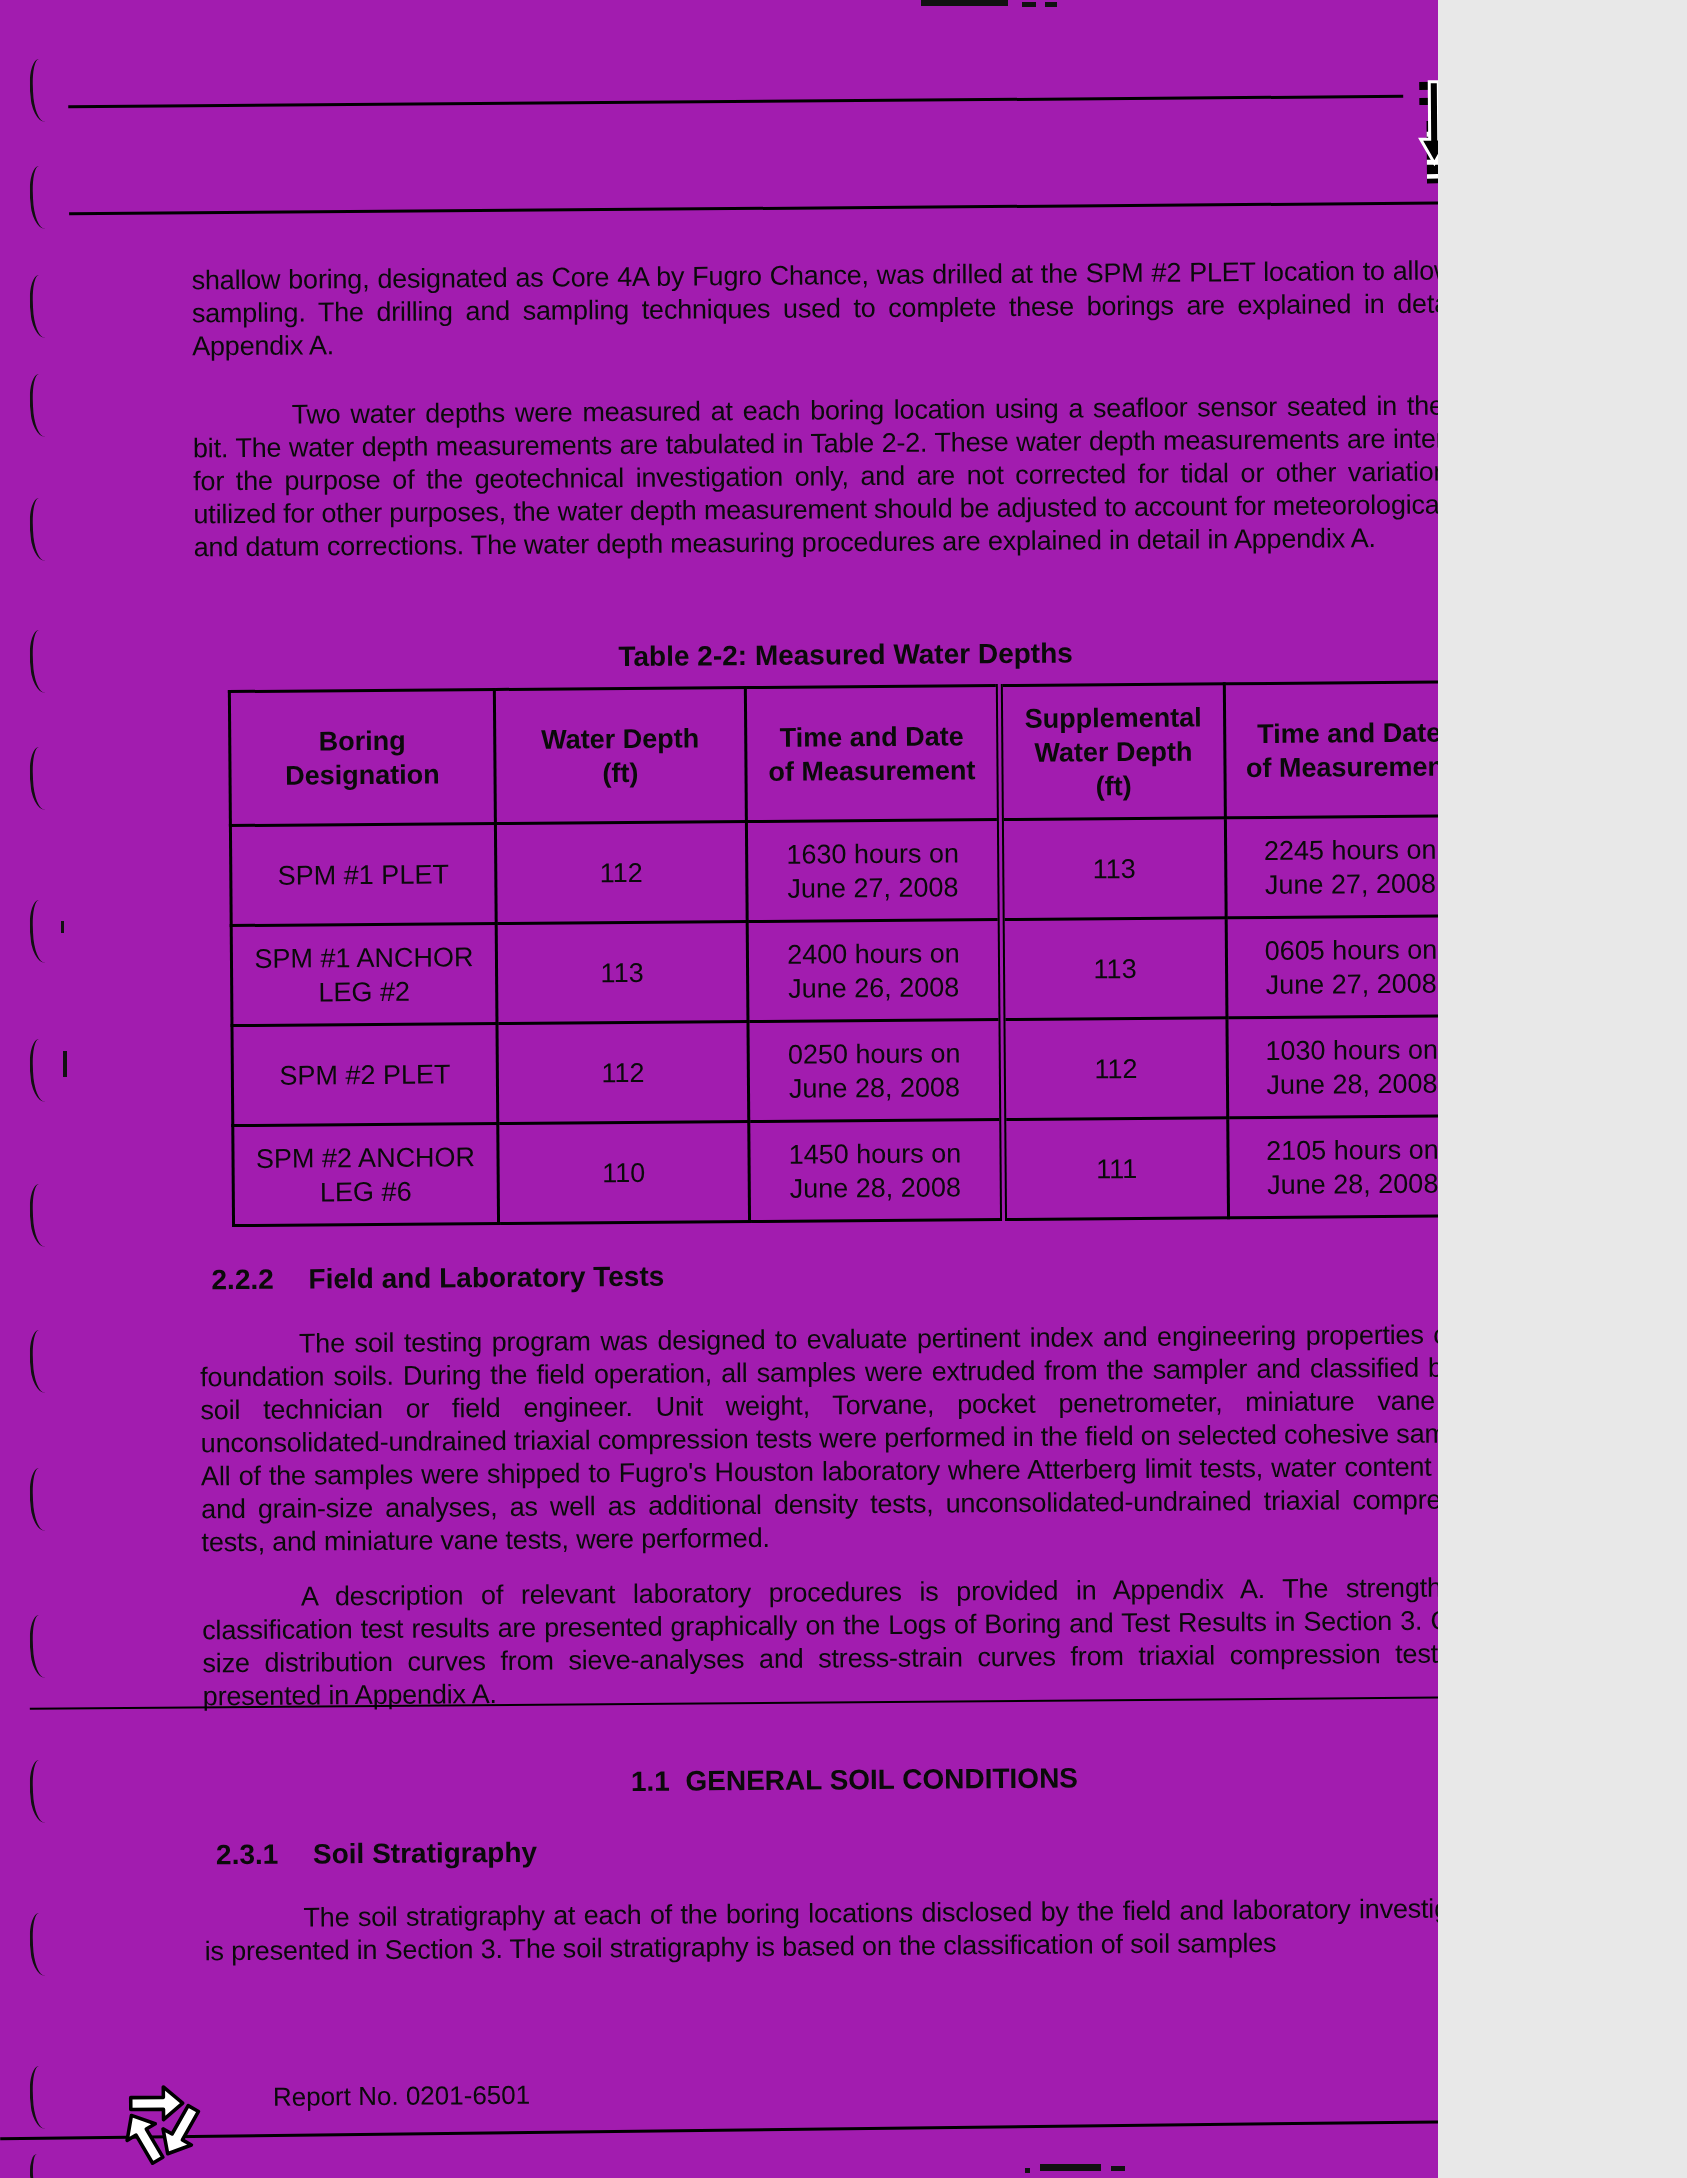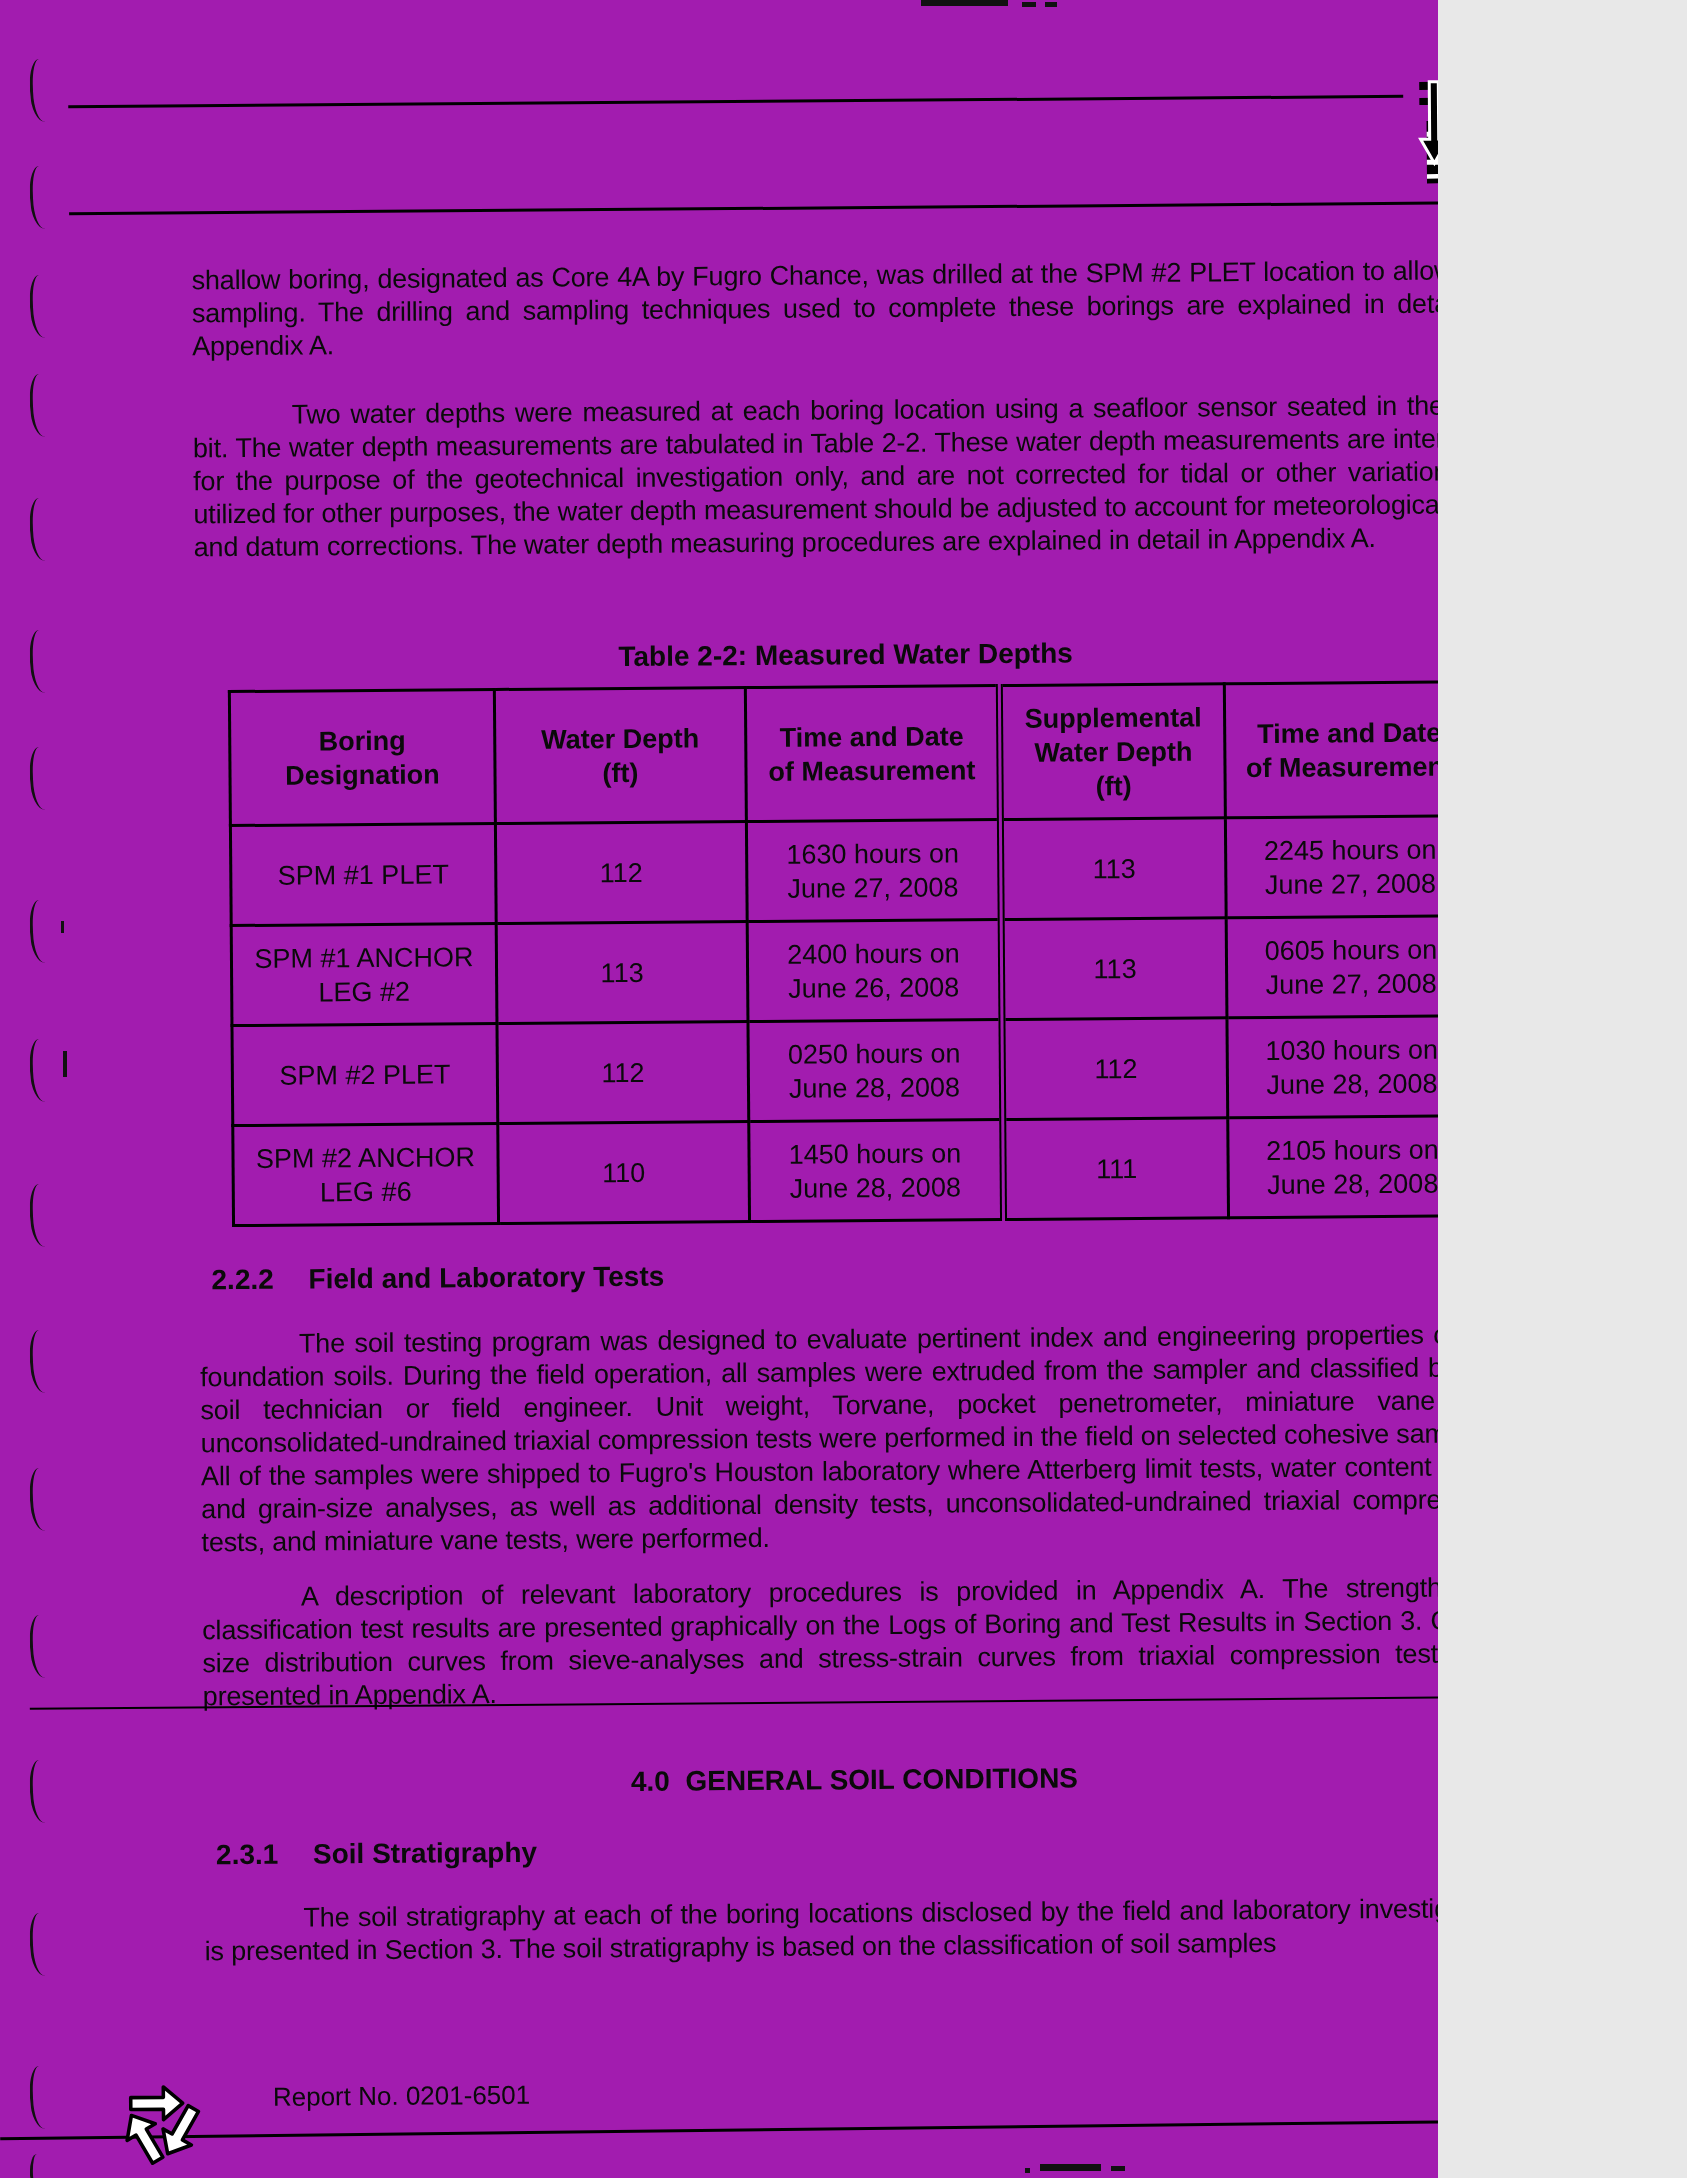--- a/index.html
+++ b/index.html
@@ -156,21 +156,21 @@
 
     <div class="heading" style="top:1259px">
       <span class="h-num">2.2.2</span><span>Field and Laboratory Tests</span>
     </div>
     <div class="para indent" style="top:1323px">The soil testing program was designed to evaluate pertinent index and engineering properties of the foundation soils.  During the field operation, all samples were extruded from the sampler and classified by the soil technician or field engineer.   Unit weight, Torvane, pocket penetrometer, miniature vane and unconsolidated-undrained triaxial compression tests were performed in the field on selected cohesive samples.  All of the samples were shipped to Fugro's Houston laboratory where Atterberg limit tests, water content tests, and grain-size analyses, as well as additional density tests, unconsolidated-undrained triaxial compression tests, and miniature vane tests, were performed.</div>
     <div class="para indent" style="top:1576px">A description of relevant laboratory procedures is provided in Appendix A.  The strength and classification test results are presented graphically on the Logs of Boring and Test Results in Section 3.  Grain-size distribution curves from sieve-analyses and stress-strain curves from triaxial compression tests are presented in Appendix A.</div>
 
     <div class="rule" style="left:25px;top:1701px;width:1648px;height:2px"></div>
 
     <div class="center-head" style="top:1764px">
-      <span>4.0</span>&nbsp;&nbsp;<span>GENERAL SOIL CONDITIONS</span>
+      <span>1.1</span>&nbsp;&nbsp;<span>GENERAL SOIL CONDITIONS</span>
     </div>
     <div class="heading" style="top:1834px">
       <span class="h-num">2.3.1</span><span>Soil Stratigraphy</span>
     </div>
     <div class="para indent" style="top:1897px">The soil stratigraphy at each of the boring locations disclosed by the field and laboratory investigation is presented in Section 3.  The soil stratigraphy is based on the classification of soil samples</div>
 
     <div class="footer-text" style="left:265px;top:2077px">Report No. 0201-6501</div>
     <div class="footer-text" style="left:1527px;top:2055px;font-size:27px">2-5</div>
     <div class="rule" style="left:-8px;top:2127px;width:1703px;height:3px;transform:rotate(-0.22deg)"></div>
 

